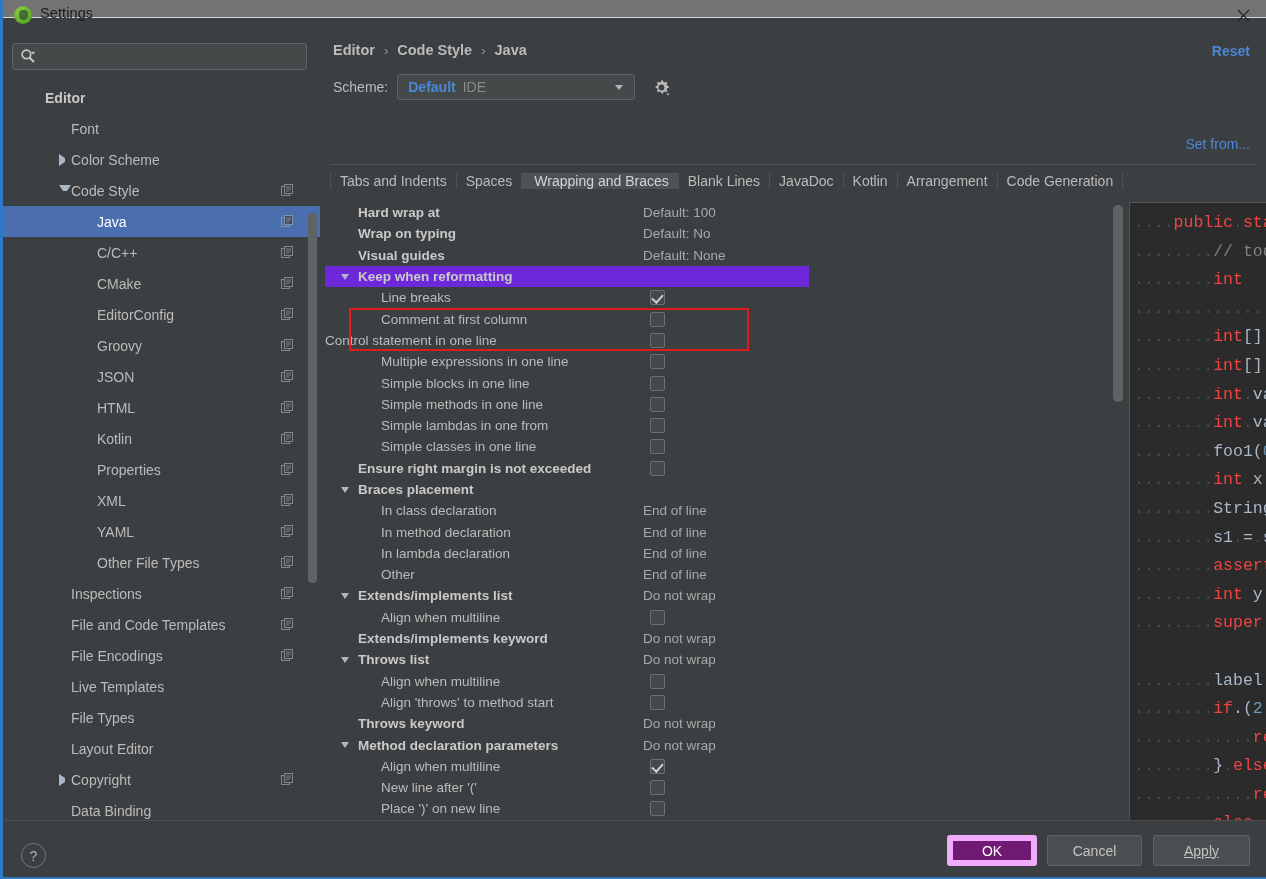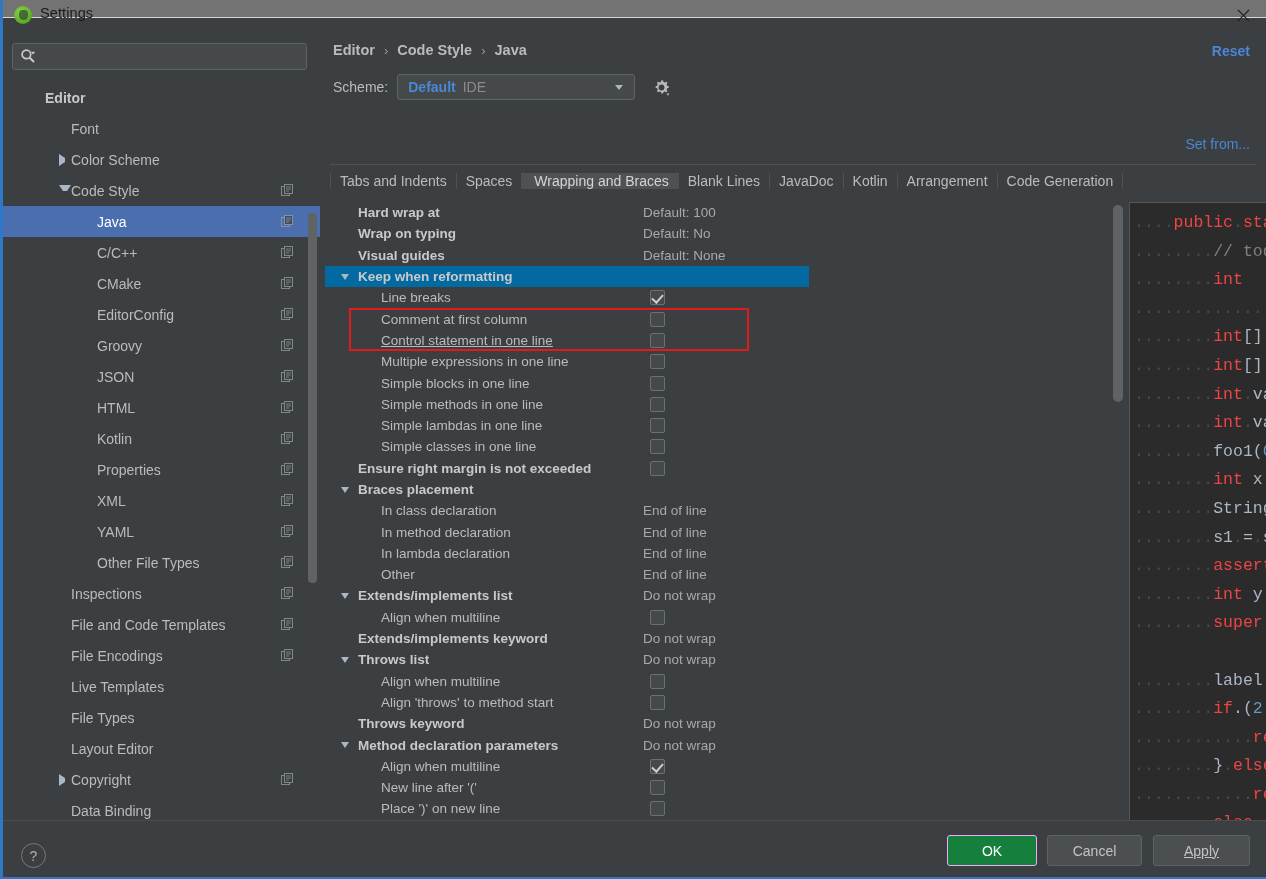--- a/index.html
+++ b/index.html
@@ -153,21 +153,21 @@
 
   
   #options {
     position: absolute; left: 5px; top: 172px; width: 484px; height: 653px;
     overflow: hidden;
   }
   .opt-row {
     position: relative; height: 21.3px; display: flex; align-items: center;
     font-size: 13.5px; color: #bbbbbb; cursor: pointer;
   }
-  .opt-row.selected { background: #0369a1; }
+  .opt-row.selected { background: #6d28d9; }
   .opt-row.selected .opt-label { color: #ffffff; }
   .opt-row .tri { position: absolute; left: 16px; }
   .opt-label { white-space: nowrap; }
   .opt-row.group .opt-label { font-weight: bold; color: #c9c9c9; }
   .opt-value {
     position: absolute; left: 318px; color: #a8a8a8; font-size: 13.5px;
     white-space: nowrap;
   }
   .checkbox {
     position: absolute; left: 325px; width: 15px; height: 15px;
@@ -228,21 +228,21 @@
     position: absolute; left: 18px; top: 22px; width: 25px; height: 25px;
     border-radius: 50%; border: 1px solid #787878;
     color: #b0b0b0; font-size: 14px;
     display: flex; align-items: center; justify-content: center; cursor: pointer;
   }
   .dlg-btn {
     position: absolute; top: 14px; height: 31px;
     border-radius: 3px; font-size: 14px;
     display: flex; align-items: center; justify-content: center; cursor: pointer;
   }
-  #ok-btn     { right: 229px; width: 90px; background: #15803d; border: 1px solid #f0abfc; color: #ffffff; }
+  #ok-btn     { right: 229px; width: 90px; background: #701a75; border: 6px solid #f0abfc; color: #ffffff; }
   #cancel-btn { right: 124px; width: 95px; background: #4b4f51; border: 1px solid #5e6365; color: #c3c3c3; }
   #apply-btn  { right: 16px;  width: 97px; background: #4b4f51; border: 1px solid #5e6365; color: #c3c3c3; }
   .dlg-btn .mn { text-decoration: underline; }
   #footer-accent {
     position: absolute; left: 0; bottom: 0; width: 1263px; height: 2px; background: #2d79c7;
   }
 </style>
 </head>
 <body>
 
@@ -513,37 +513,37 @@
         </div>
         <div class="opt-row">
           <span class="opt-label" style="margin-left: 56px;">Line breaks</span>
           <span class="checkbox checked"></span>
         </div>
         <div class="opt-row">
           <span class="opt-label" style="margin-left: 56px;">Comment at first column</span>
           <span class="checkbox"></span>
         </div>
         <div class="opt-row">
-          <span class="opt-label" style="margin-left: 56px; text-decoration: underline;">Control statement in one line</span>
+          <span class="opt-label" style="">Control statement in one line</span>
           <span class="checkbox"></span>
         </div>
         <div class="opt-row">
           <span class="opt-label" style="margin-left: 56px;">Multiple expressions in one line</span>
           <span class="checkbox"></span>
         </div>
         <div class="opt-row">
           <span class="opt-label" style="margin-left: 56px;">Simple blocks in one line</span>
           <span class="checkbox"></span>
         </div>
         <div class="opt-row">
           <span class="opt-label" style="margin-left: 56px;">Simple methods in one line</span>
           <span class="checkbox"></span>
         </div>
         <div class="opt-row">
-          <span class="opt-label" style="margin-left: 56px;">Simple lambdas in one line</span>
+          <span class="opt-label" style="margin-left: 56px;">Simple lambdas in one from</span>
           <span class="checkbox"></span>
         </div>
         <div class="opt-row">
           <span class="opt-label" style="margin-left: 56px;">Simple classes in one line</span>
           <span class="checkbox"></span>
         </div>
         <div class="opt-row group">
           <span class="opt-label" style="margin-left: 33px;">Ensure right margin is not exceeded</span>
           <span class="checkbox"></span>
         </div>

